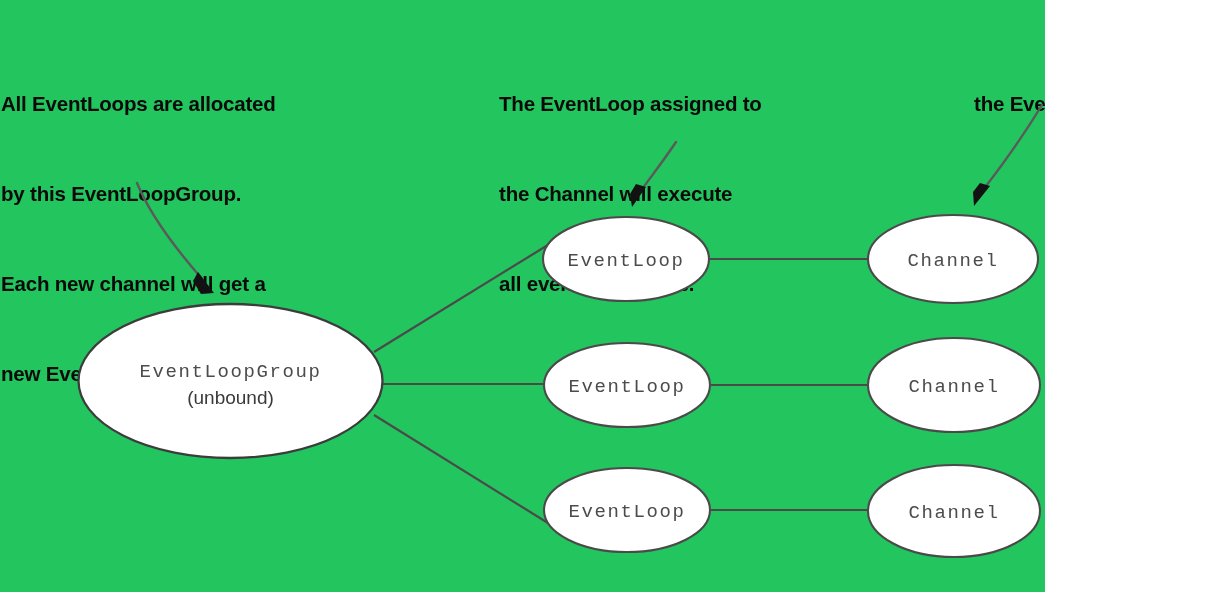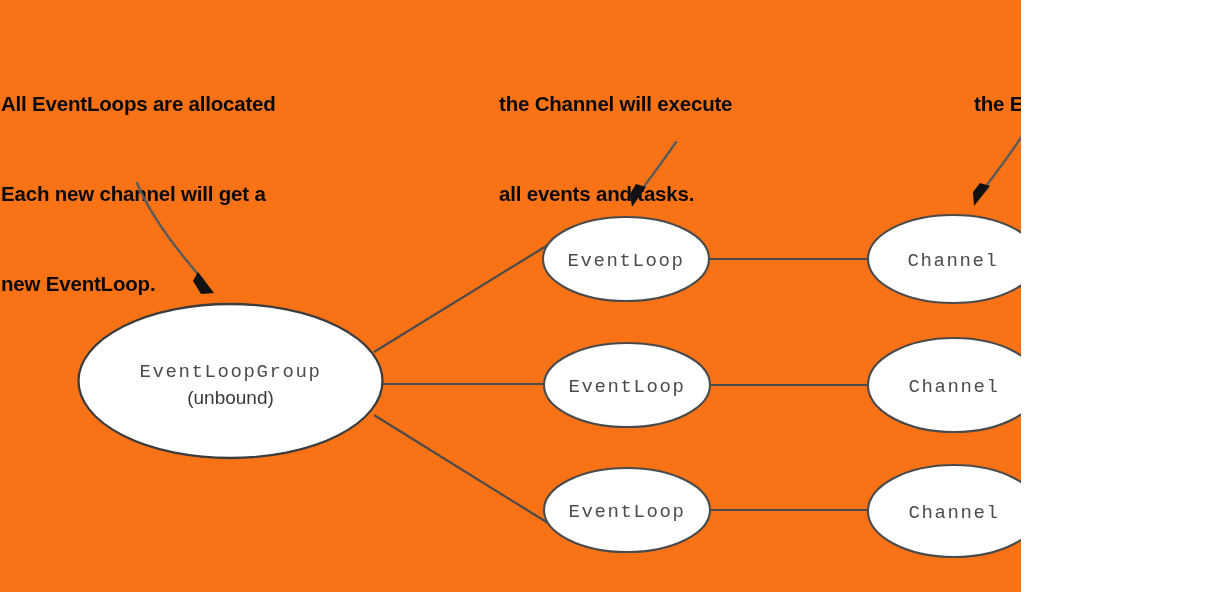--- a/index.html
+++ b/index.html
@@ -4,23 +4,24 @@
 <style>
   html, body {
     margin: 0;
     padding: 0;
     background: #ffffff;
   }
   #canvas {
     position: relative;
     width: 1021px;
     height: 592px;
-    background: #f97316;
+    background: #22c55e;
     overflow: hidden;
     font-family: "Liberation Sans", sans-serif;
+    padding-left: 24px;
   }
   .annotation {
     position: absolute;
     font-family: "Liberation Sans", sans-serif;
     font-weight: bold;
     font-size: 20.5px;
     line-height: 30px;
     color: #0a0a0a;
     letter-spacing: -0.2px;
     white-space: pre;
@@ -74,25 +75,27 @@
     letter-spacing: 0px;
   }
 </style>
 </head>
 <body>
 
 <div id="canvas">
 
   <div class="annotation" id="annot-eventloopgroup">
     <div>All EventLoops are allocated</div>
+    <div>by this EventLoopGroup.</div>
     <div>Each new channel will get a</div>
     <div>new EventLoop.</div>
   </div>
 
   <div class="annotation" id="annot-eventloop">
+    <div>The EventLoop assigned to</div>
     <div>the Channel will execute</div>
     <div>all events and tasks.</div>
   </div>
 
   <div class="annotation" id="annot-channel">
     <div>the EventLoop.</div>
   </div>
 
   <svg class="layer" viewBox="0 0 1209 592">
 

